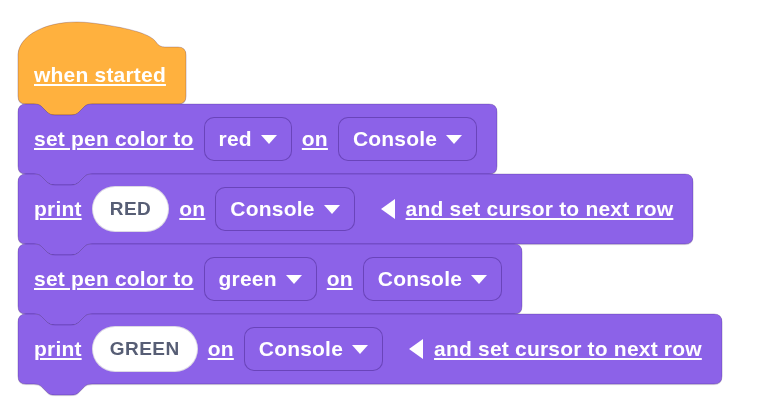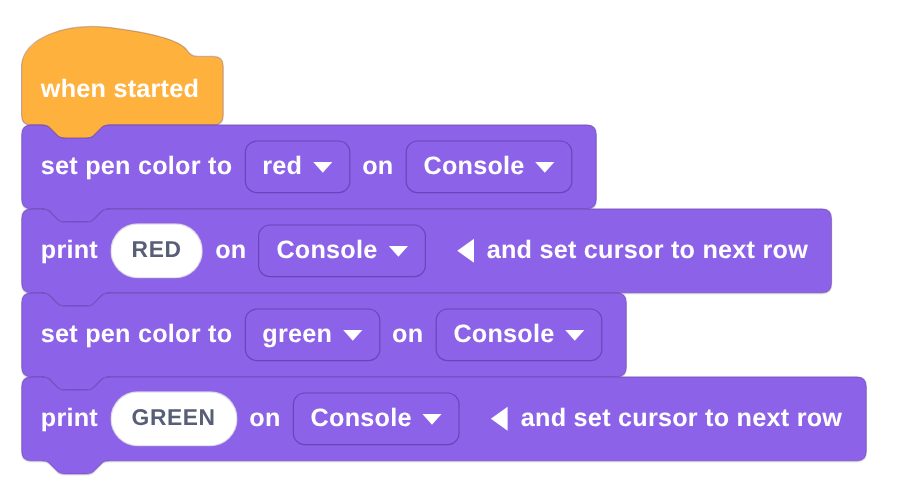--- a/index.html
+++ b/index.html
@@ -12,21 +12,21 @@
   .block{position:absolute;white-space:nowrap;}
   .block svg{position:absolute;top:0;left:0;overflow:visible;
     filter:drop-shadow(0 1.5px 0 rgba(40,0,90,0.18));}
   .row{
     position:relative;z-index:1;display:inline-flex;align-items:center;
     column-gap:10px;padding:0 20px 0 16px;box-sizing:border-box;
     font-size:21px;font-weight:700;color:#ffffff;letter-spacing:0.2px;
   }
   .row.statement{height:70px;}
   .row.hat{height:84px;padding-top:26px;}
-  .blabel{display:inline-block;}
+  .blabel{display:inline-block;text-decoration:underline;}
   .pill{
     display:inline-flex;align-items:center;height:44px;
     padding:0 14px;border-radius:10px;cursor:pointer;
     background:var(--block-fill);
     border:1.5px solid rgba(30,0,80,0.30);
     box-sizing:border-box;column-gap:9px;
   }
   .caret{
     width:0;height:0;display:inline-block;
     border-left:8px solid transparent;border-right:8px solid transparent;

